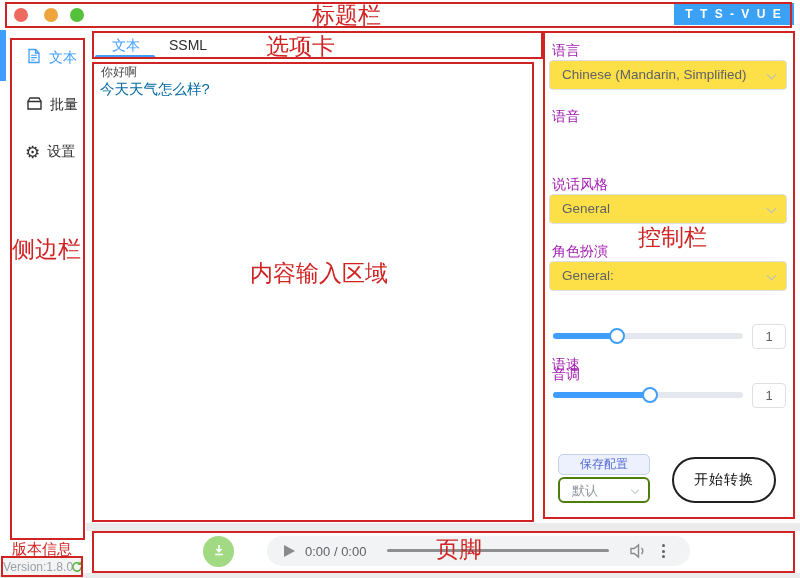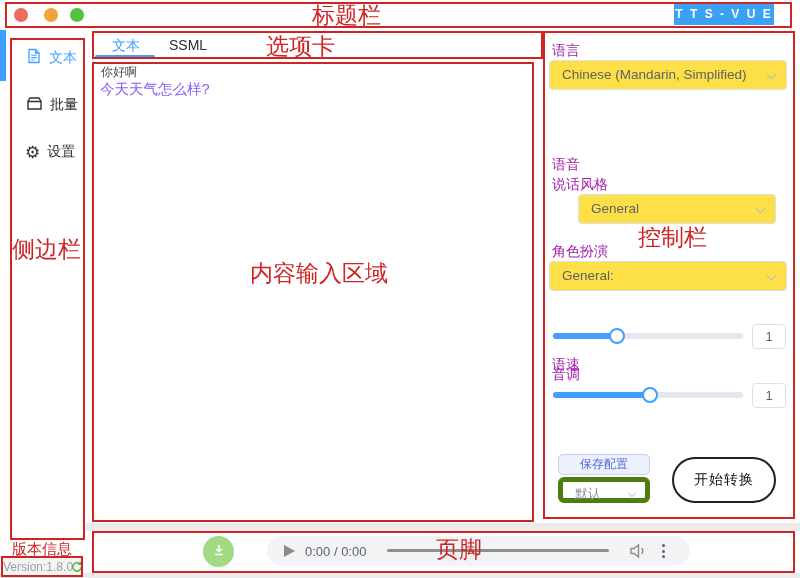--- a/index.html
+++ b/index.html
@@ -9,53 +9,53 @@
   
   .rbox { position:absolute; border:2px solid #d02424; background:transparent; z-index:4; pointer-events:none; }
   .rlabel { position:absolute; color:#d02424; z-index:5; font-size:23px; line-height:1.1; white-space:nowrap; }
   .rlabel.small { font-size:15px; }
 
   
   .strip { position:absolute; background:#ebebeb; z-index:0; }
 
   
   .traffic { position:absolute; width:14px; height:14px; border-radius:50%; z-index:2; }
-  .badge { position:absolute; left:674px; top:3px; width:100px; height:22px; background:#3aa1f5; color:#fff;
+  .badge { position:absolute; left:674px; top:3px; width:120px; height:22px; background:#3aa1f5; color:#fff;
            font-weight:bold; font-size:12px; letter-spacing:2px; text-align:center; line-height:22px; z-index:2; }
 
   
   .active-bar { position:absolute; left:0; top:30px; width:6px; height:51px; background:#409eff; z-index:2; }
   .side-item { position:absolute; display:flex; align-items:center; gap:7px; font-size:14px; color:#303133; z-index:2; cursor:pointer; }
   .side-item.active { color:#409eff; }
   .gear-glyph { font-size:17px; line-height:1; color:#303133; }
 
   
   .tab { position:absolute; font-size:14px; z-index:2; cursor:pointer; }
   .tab.active { color:#409eff; }
   .tab.idle { color:#2d2d2d; }
   .tab-underline { position:absolute; left:95px; top:55px; width:60px; height:3px; background:#409eff; border-radius:2px; z-index:2; }
 
   
   .ed-line1 { position:absolute; left:101px; top:64px; font-size:12px; color:#4a4a4a; z-index:2; }
-  .ed-line2 { position:absolute; left:100px; top:80px; font-size:14.5px; color:#8b5cf6; z-index:2;font-family:Liberation Mono, monospace; }
+  .ed-line2 { position:absolute; left:100px; top:80px; font-size:14.5px; color:#0369a1; z-index:2;font-family:Liberation Mono, monospace; }
 
   
   .flabel { position:absolute; font-size:14px; color:#a21caf; z-index:2; }
   .sel { position:absolute; height:30px; background:#fde047; border:1px solid #dcdfe6; border-radius:4px;
          font-size:13.5px; color:#606266; line-height:28px; padding-left:12px; z-index:2; cursor:pointer; }
   .sel .chev { position:absolute; right:11px; top:10px; width:7px; height:7px;
                border-right:1.6px solid #b6bcc6; border-bottom:1.6px solid #b6bcc6; transform:rotate(45deg); }
   .track { position:absolute; width:190px; height:6px; background:#e4e7ed; border-radius:3px; z-index:2; cursor:pointer; }
   .fill { height:6px; background:#409eff; border-radius:3px; }
   .handle { position:absolute; width:16px; height:16px; background:#fff; border:2px solid #409eff; border-radius:50%; z-index:3; cursor:grab; }
   .num { position:absolute; width:34px; height:25px; border:1px solid #dcdfe6; border-radius:4px; text-align:center;
          font-size:13px; color:#606266; background:#fff; z-index:2; font-family:"Liberation Sans",sans-serif; }
   .save-btn { position:absolute; left:558px; top:454px; width:92px; height:21px; background:#edf1fd; border:1px solid #c5d0f2;
               border-radius:5px; color:#5468d4; font-size:12px; text-align:center; line-height:19px; z-index:2; cursor:pointer; }
-  .preset { position:absolute; left:558px; top:477px; width:92px; height:26px; background:#fff; border:5px solid #4d7c0f;
+  .preset { position:absolute; left:558px; top:477px; width:92px; height:26px; background:#fff; border:2px solid #4d7c0f;
             border-radius:6px; color:#8f949e; font-size:13px; line-height:24px; padding-left:12px; z-index:2; cursor:pointer; }
   .preset .chev { position:absolute; right:10px; top:8px; width:6px; height:6px;
                   border-right:1.5px solid #c4c8cf; border-bottom:1.5px solid #c4c8cf; transform:rotate(45deg); }
   .convert-btn { position:absolute; left:672px; top:457px; width:104px; height:46px; background:#fff; border:2px solid #1f1f1f;
                  border-radius:23px; color:#111; font-size:14px; z-index:2; cursor:pointer;
                  display:flex; align-items:center; justify-content:center; letter-spacing:1px; }
 
   
   .dl-btn { position:absolute; left:203px; top:536px; width:31px; height:31px; border-radius:50%; background:#a2d983;
             display:flex; align-items:center; justify-content:center; z-index:2; cursor:pointer; }
@@ -120,24 +120,24 @@
 
   <div class="ed-line1">你好啊</div>
   <div class="ed-line2">今天天气怎么样?</div>
 
   <div class="flabel" style="left:552px; top:42px;">语言</div>
   <div class="sel" style="left:549px; top:60px; width:238px;">
     <span>Chinese (Mandarin, Simplified)</span>
     <span class="chev"></span>
   </div>
 
-  <div class="flabel" style="left:552px; top:108px;margin-top:48px;">语音</div>
+  <div class="flabel" style="left:552px; top:108px;">语音</div>
 
   <div class="flabel" style="left:552px; top:176px;">说话风格</div>
-  <div class="sel" style="left:578px; top:194px; width:198px;">
+  <div class="sel" style="left:549px; top:194px; width:238px;">
     <span>General</span>
     <span class="chev"></span>
   </div>
 
   <div class="flabel" style="left:552px; top:243px;">角色扮演</div>
   <div class="sel" style="left:549px; top:261px; width:238px;">
     <span>General:</span>
     <span class="chev"></span>
   </div>
 

